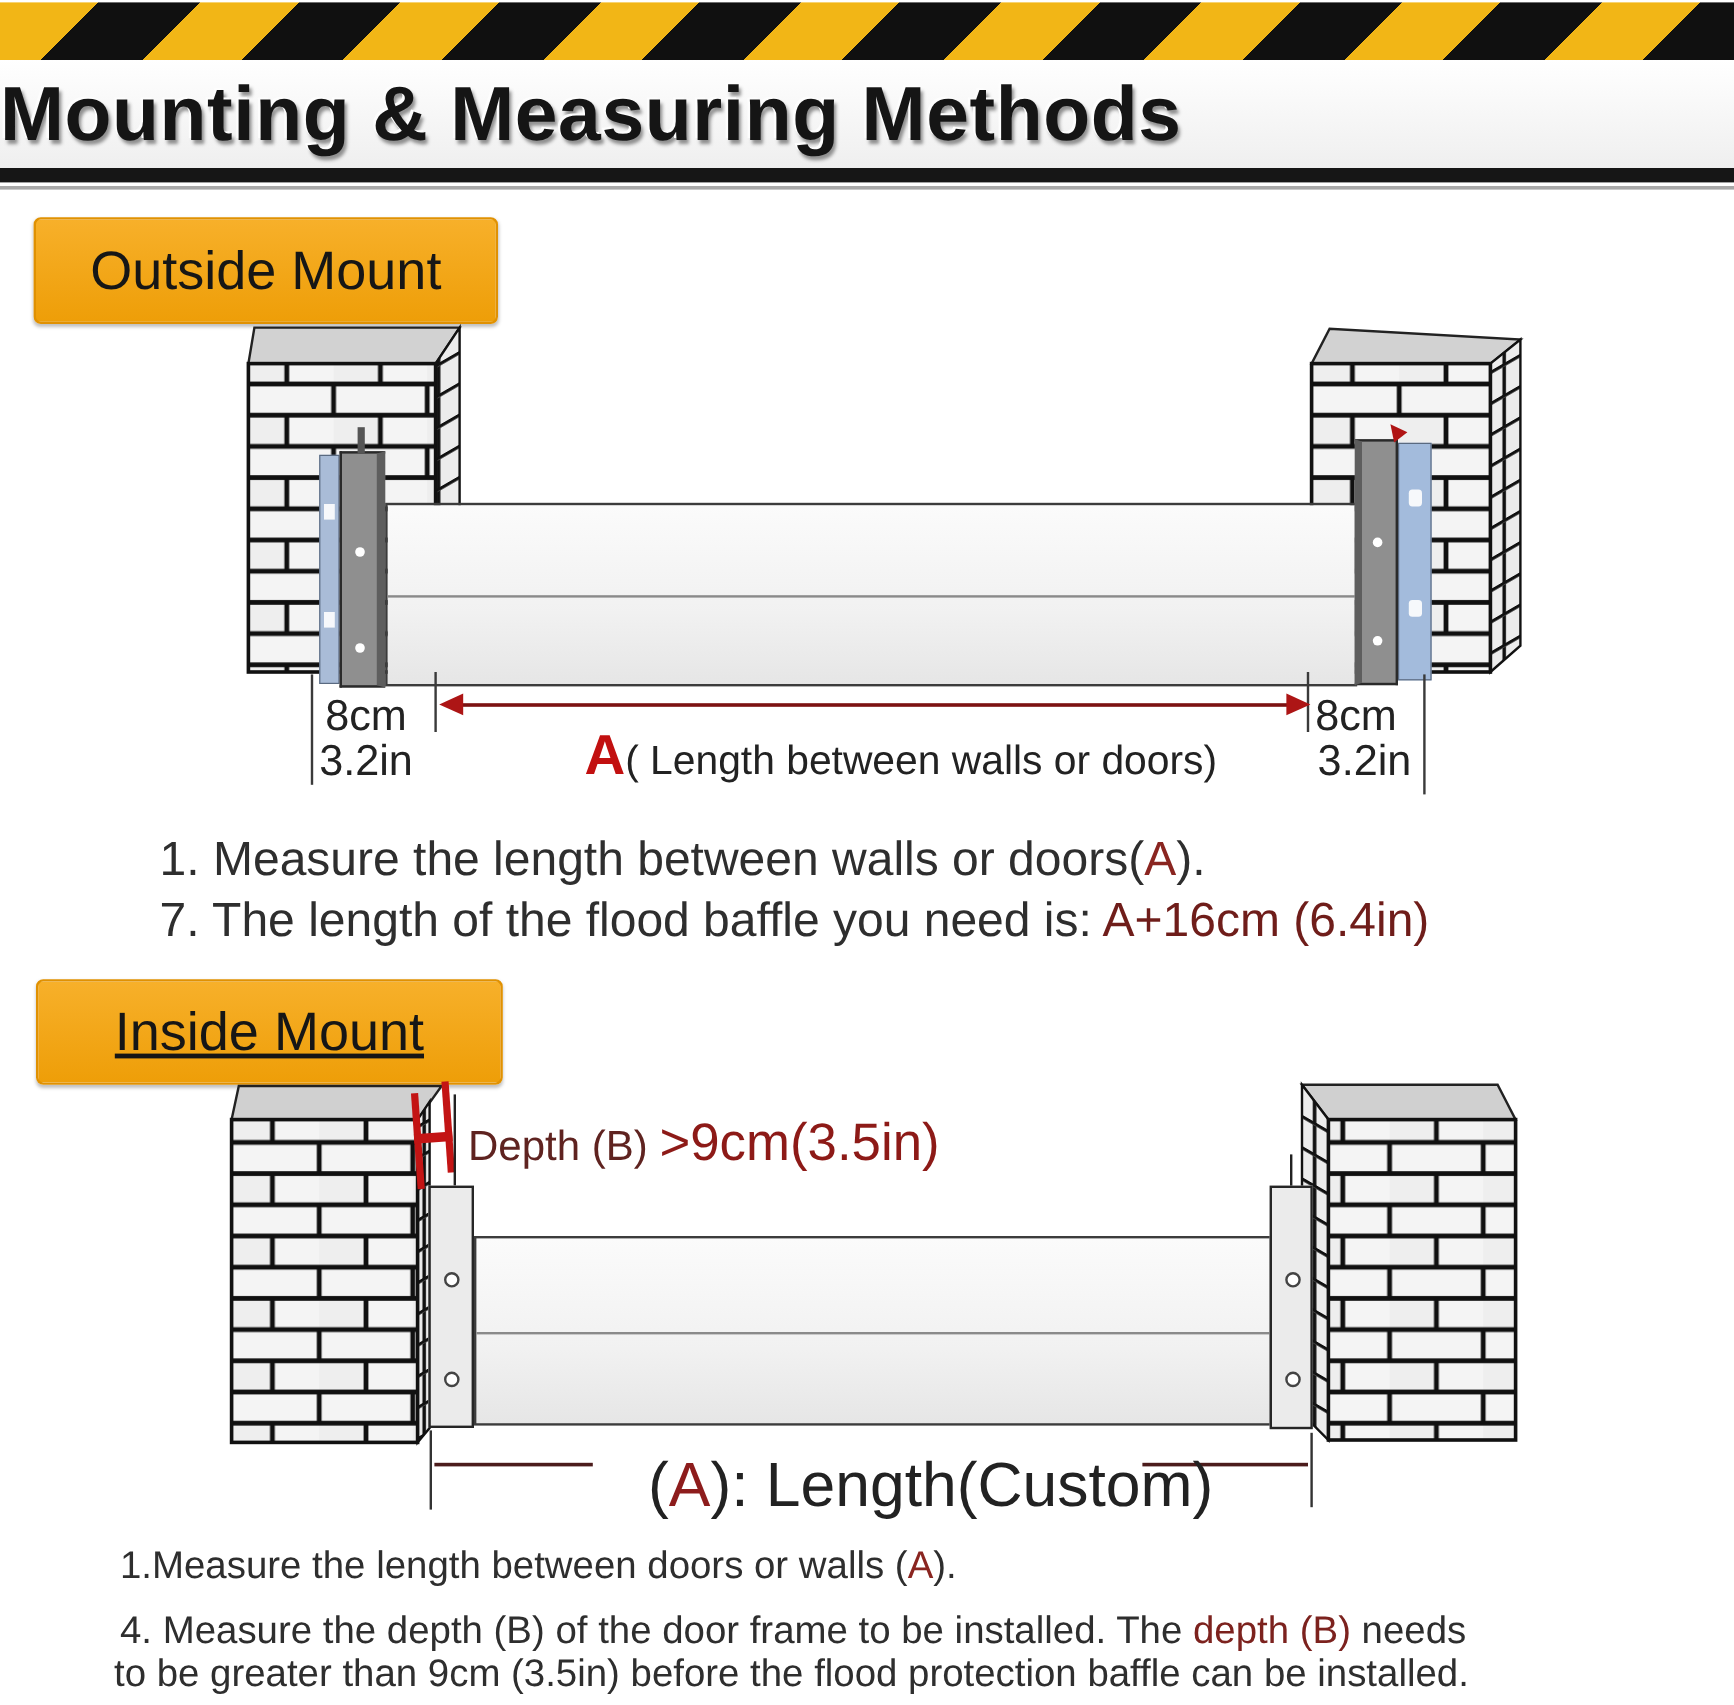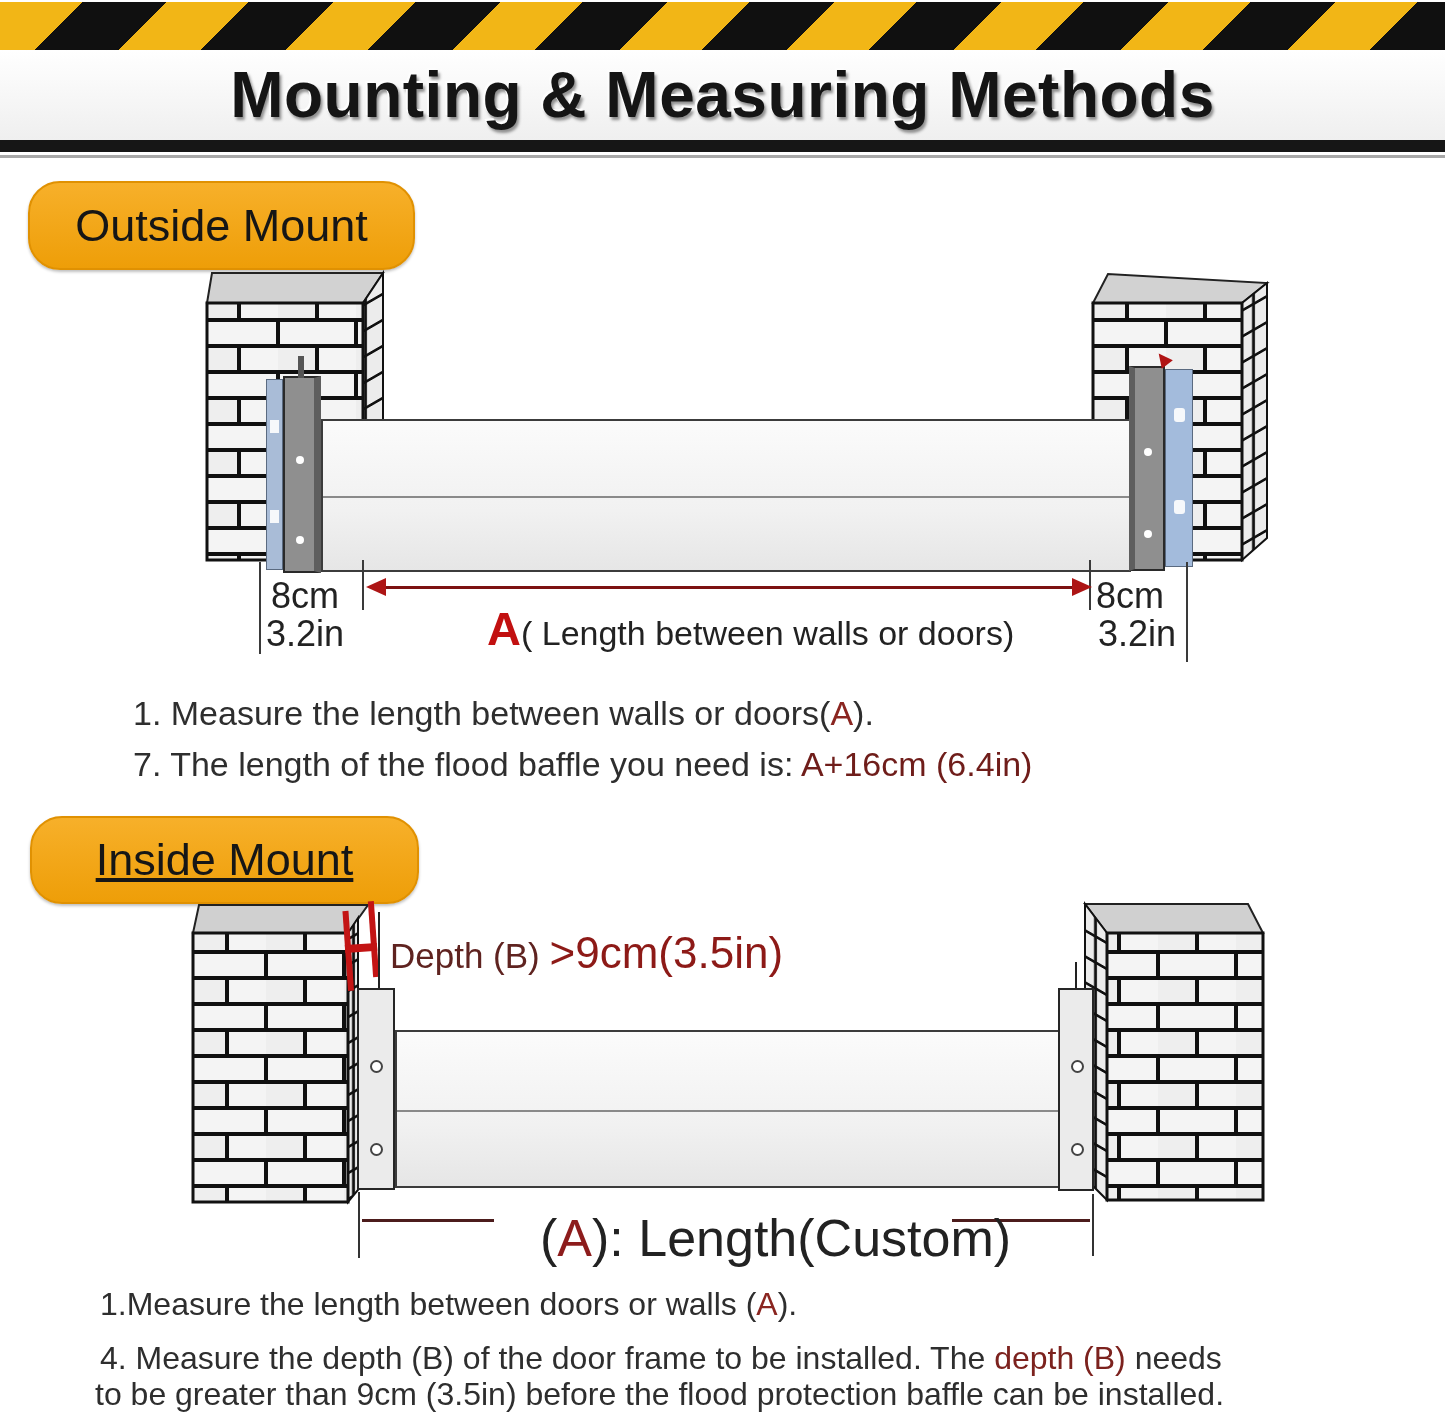--- a/index.html
+++ b/index.html
@@ -2,28 +2,28 @@
 <html><head>
 <meta charset="utf-8">
 <style>
   html,body{margin:0;padding:0;background:#fff;}
   .page{position:relative;width:1445px;height:1421px;background:#fff;overflow:hidden;
         font-family:"Liberation Sans","DejaVu Sans",sans-serif;color:#222;}
   
   .stripes{position:absolute;left:0;top:2px;width:1445px;height:48px;
            background:repeating-linear-gradient(135deg,#f2b616 0 58px,#101010 58px 118px);}
   .title-band{position:absolute;left:0;top:50px;width:1445px;height:90px;
-              background:linear-gradient(180deg,#ffffff,#efefef);display:flex;align-items:center;justify-content:center;}
+              background:linear-gradient(180deg,#ffffff,#efefef);display:flex;align-items:center;justify-content:flex-start;}
   .title{font-size:64px;font-weight:bold;letter-spacing:0.5px;color:#151515;
          text-shadow:-2px -2px 0 #fdfdfd,2px 3px 3px #8f8f8f;}
   .black-bar{position:absolute;left:0;top:140px;width:1445px;height:12px;background:#161616;}
   .gray-line{position:absolute;left:0;top:155px;width:1445px;height:3px;background:#a8a8a8;}
   
   .badge{position:absolute;display:flex;align-items:center;justify-content:center;
-         background:linear-gradient(180deg,#f7b02a,#ee9e08);border:2px solid #e09102;border-radius:32px;
+         background:linear-gradient(180deg,#f7b02a,#ee9e08);border:2px solid #e09102;border-radius:6px;
          font-size:45px;color:#161616;box-shadow:0 2px 3px rgba(0,0,0,.25);}
   .badge-outside{left:28px;top:181px;width:383px;height:85px;}
   .badge-inside{left:30px;top:816px;width:385px;height:84px;text-decoration:underline;}
   
   .abs{position:absolute;}
   .chan{position:absolute;border:2px solid #2a2a2a;box-sizing:border-box;}
   .chan-dark{background:#8f8f8f;}
   .chan-light{background:#ebebeb;border-color:#262626;}
   .hole{position:absolute;border-radius:50%;background:#fff;}
   .hole-ring{border:2px solid #444;}
@@ -34,21 +34,21 @@
   .board-split{position:absolute;left:0;width:100%;height:2px;background:#8a8a8a;}
   .tick{position:absolute;width:2px;background:#3a3a3a;}
   .dimseg{position:absolute;height:3px;background:#4c1c1c;}
   .shaft{position:absolute;height:3px;background:#7c1212;}
   .ah{position:absolute;width:0;height:0;border-top:9px solid transparent;border-bottom:9px solid transparent;}
   .ah-left{border-right:20px solid #ad1515;}
   .ah-right{border-left:20px solid #ad1515;}
   .dimtext{position:absolute;font-size:36px;color:#222;white-space:nowrap;}
   .dimlabel{position:absolute;font-size:34px;color:#222;white-space:nowrap;}
   .bigA{font-size:47px;font-weight:bold;color:#c21010;}
-  .step{position:absolute;font-size:34px;color:#2e2e2e;white-space:nowrap;}
+  .step{position:absolute;font-size:40px;color:#2e2e2e;white-space:nowrap;}
   .step-sm{font-size:32px;}
   .mrn{color:#6f1d1a;}
   .mrn2{color:#7c221e;}
   .redA{color:#8a2520;}
   .depth-label{position:absolute;white-space:nowrap;}
   .depth-dark{font-size:35px;color:#5f2320;}
   .depth-red{font-size:44px;color:#8d1a17;}
   .redbar{position:absolute;background:#c31414;}
   .blkline{position:absolute;background:#222;}
   .redmark{position:absolute;width:0;height:0;border-left:7px solid transparent;border-right:7px solid transparent;

